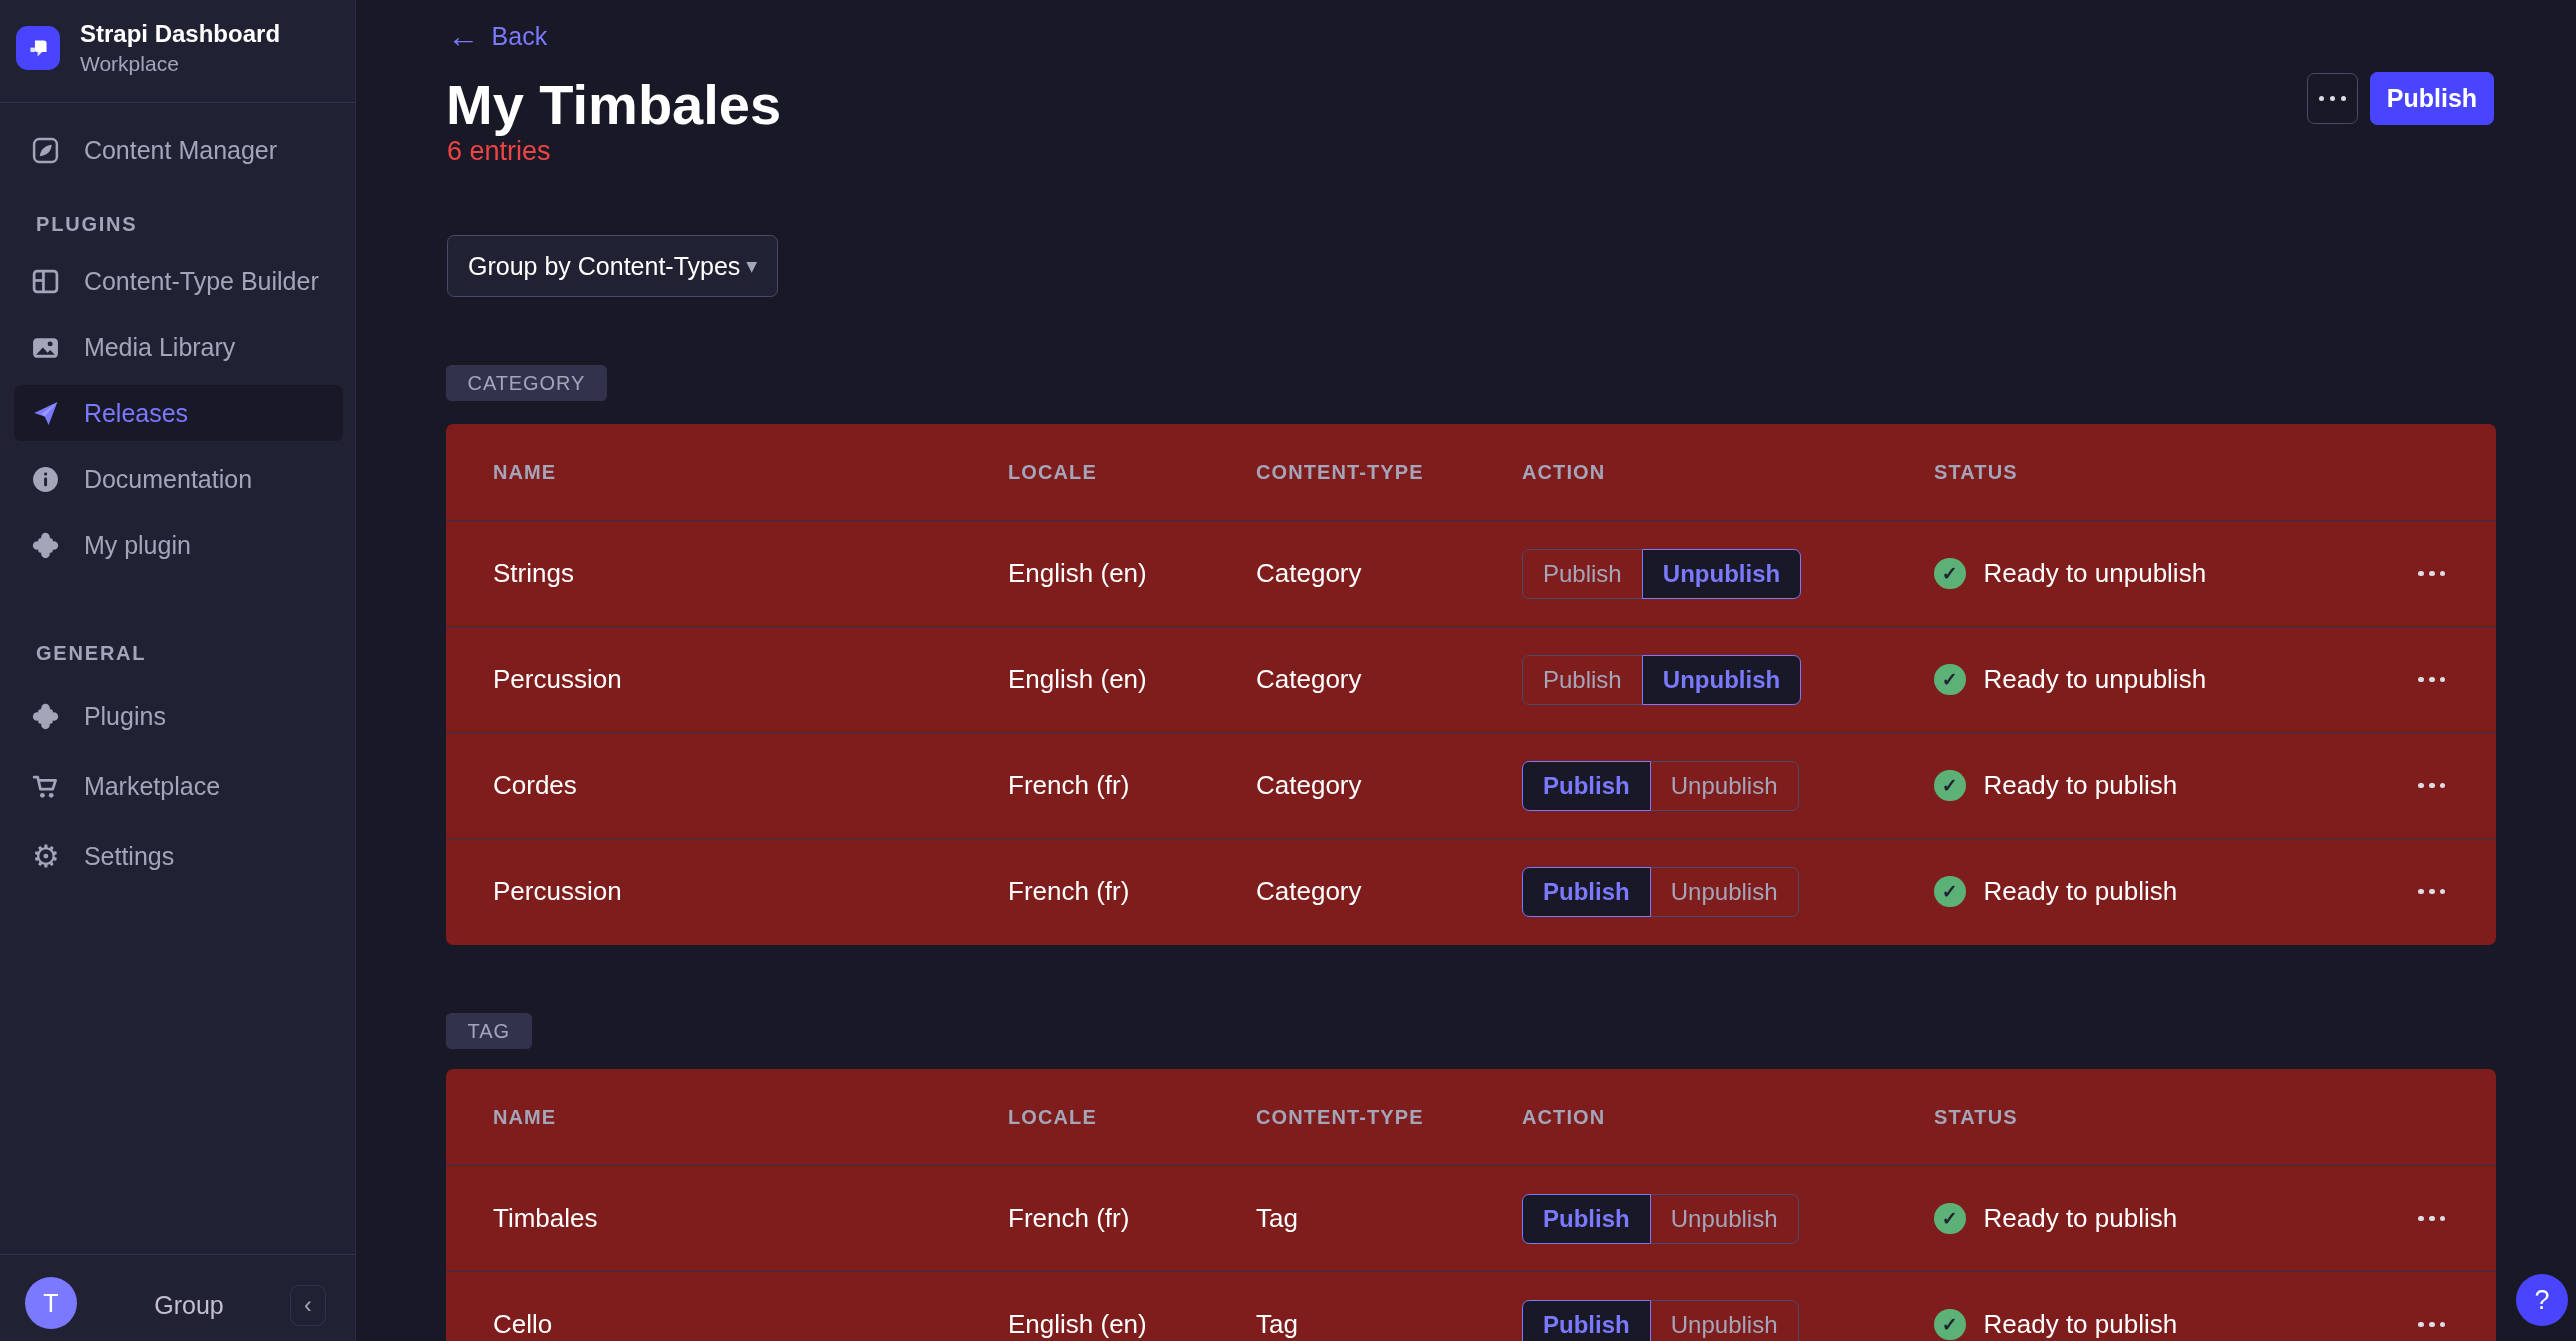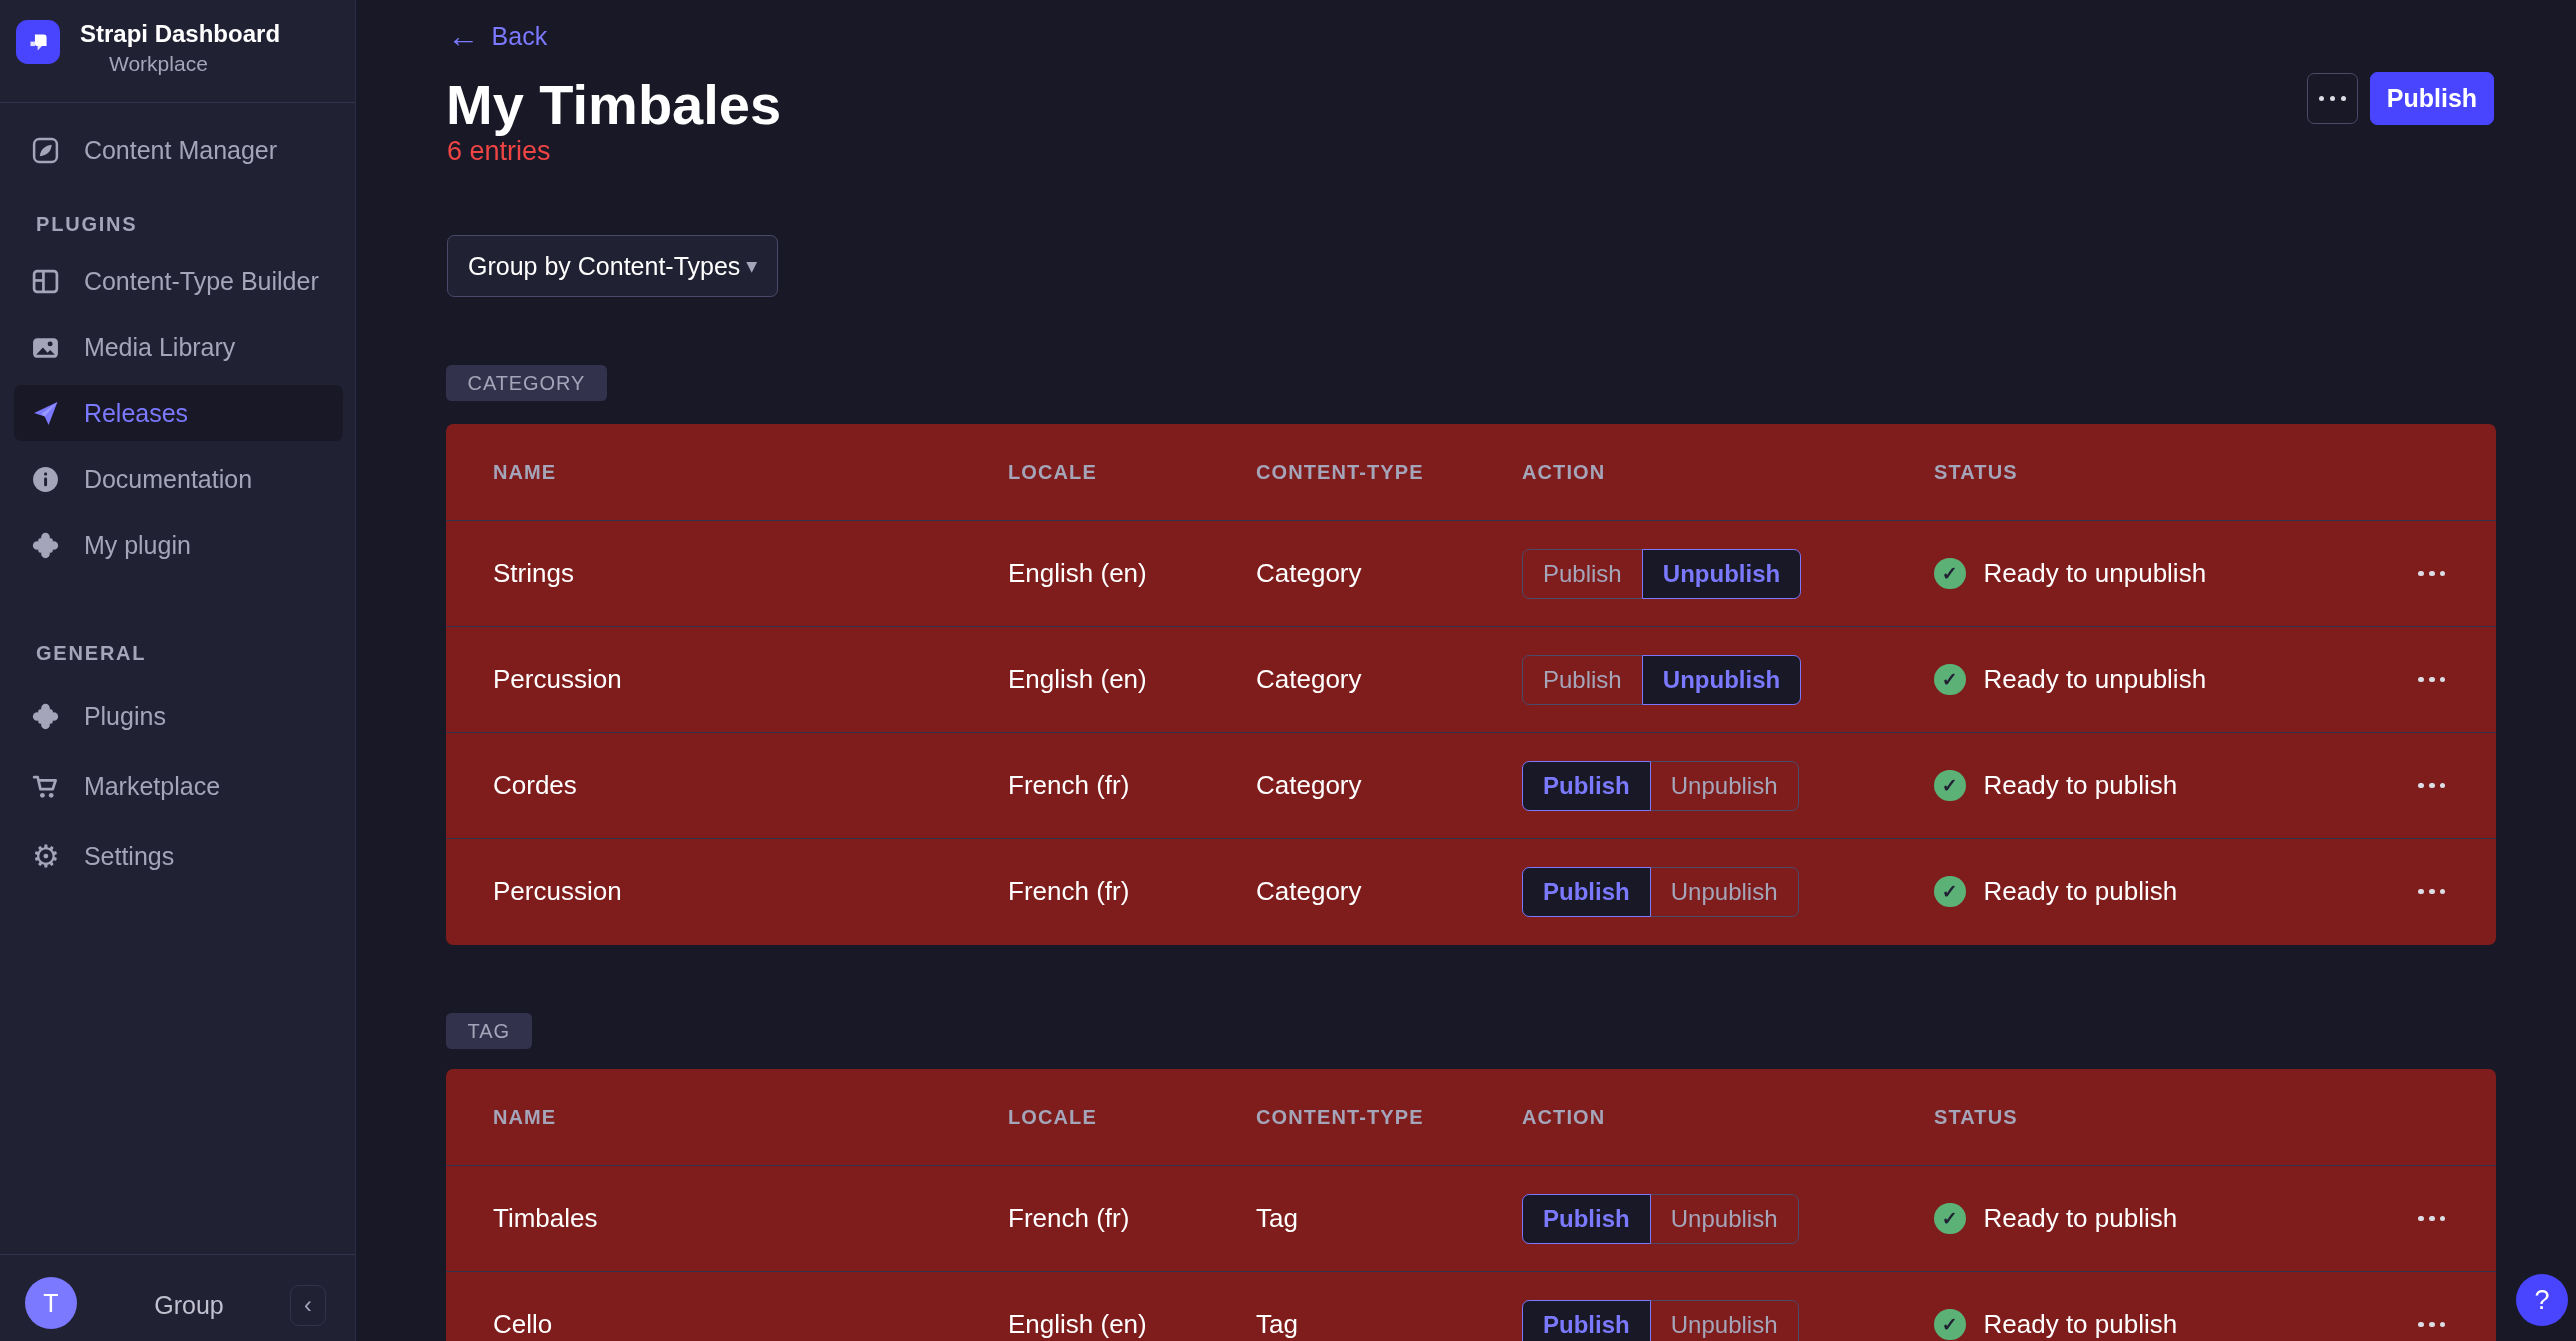--- a/index.html
+++ b/index.html
@@ -3,25 +3,25 @@
 <meta charset="utf-8">
 <style>
   * { margin:0; padding:0; box-sizing:border-box; }
   html,body { width:2576px; height:1341px; overflow:hidden; }
   body { font-family:"Liberation Sans", sans-serif; background:#181826; color:#fff; }
   .screen { position:relative; width:2576px; height:1341px; }
 
   
   .sidebar { position:absolute; left:0; top:0; width:356px; height:1341px;
              background:#212134; border-right:0.9px solid #2b2b45; }
-  .brand { position:absolute; left:16px; top:20px; display:flex; gap:20px; align-items:flex-start; }
+  .brand { position:absolute; left:16px; top:20px; display:flex; gap:20px; align-items:center; }
   .brand-logo { width:44px; height:44px; border-radius:11.7px; background:#4945ff;
                 display:flex; align-items:center; justify-content:center; }
   .brand-title { font-size:24px; font-weight:700; color:#fff; line-height:1.2; }
-  .brand-sub { font-size:21px; color:#a5a5ba; margin-top:3.6px;margin-left:29px; }
+  .brand-sub { font-size:21px; color:#a5a5ba; margin-top:3.6px; }
   .side-divider { position:absolute; left:0; width:100%; height:0.9px; background:#32324d; }
   .nav-item { position:absolute; left:14.4px; width:329px; height:56px; border-radius:7.2px;
               display:flex; align-items:center; gap:22.5px; padding-left:16px; cursor:pointer; }
   .nav-item.active { background:#181826; }
   .nav-icon { width:31px; height:31px; display:flex; align-items:center; justify-content:center;
               color:#a5a5ba; font-size:31px; line-height:1; }
   .nav-label { font-size:25px; color:#a5a5ba; white-space:nowrap; }
   .nav-item.active .nav-label { color:#7b79ff; }
   .section-label { position:absolute; left:36px; font-size:20px; font-weight:700;
                    letter-spacing:1.8px; color:#a5a5ba; }

